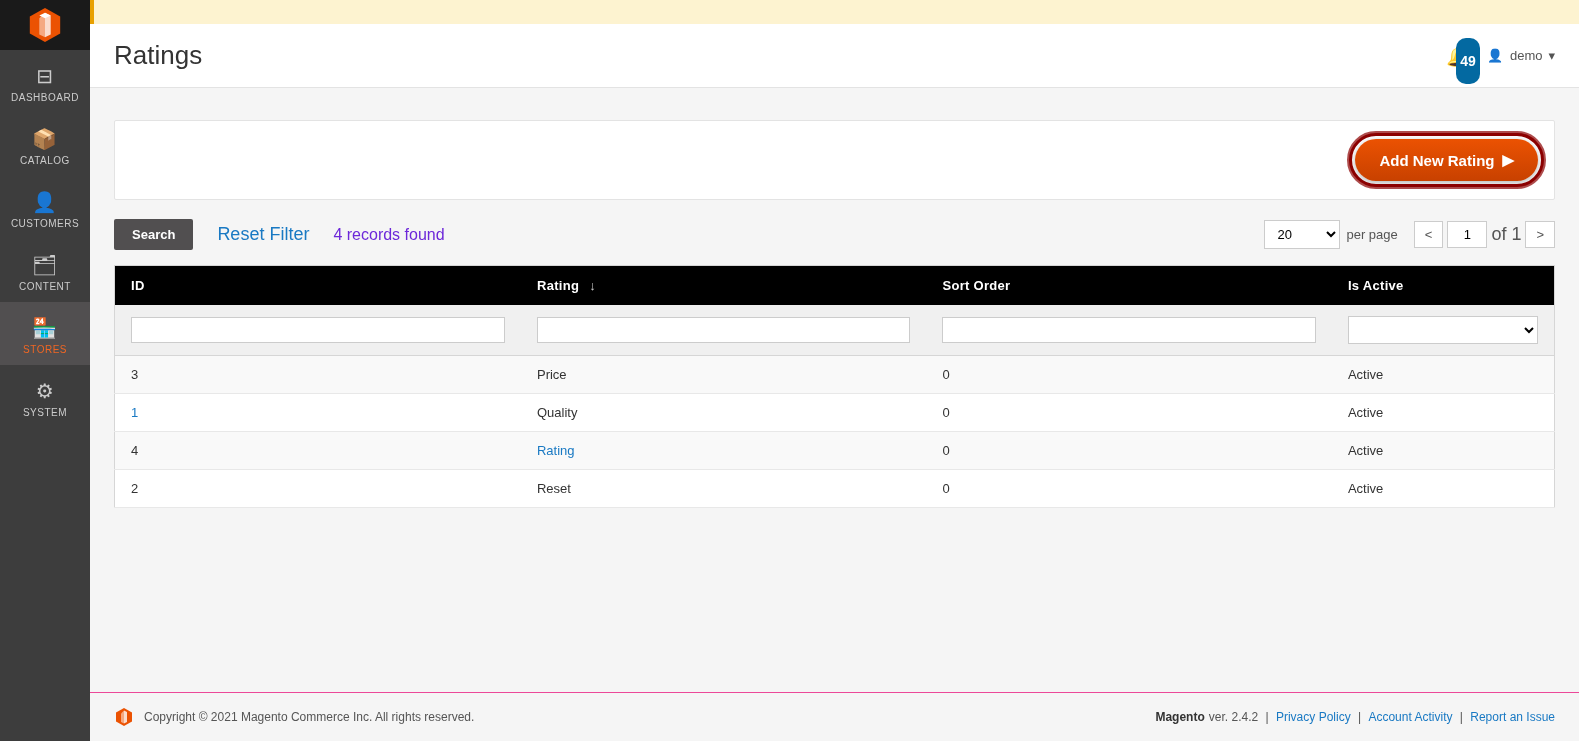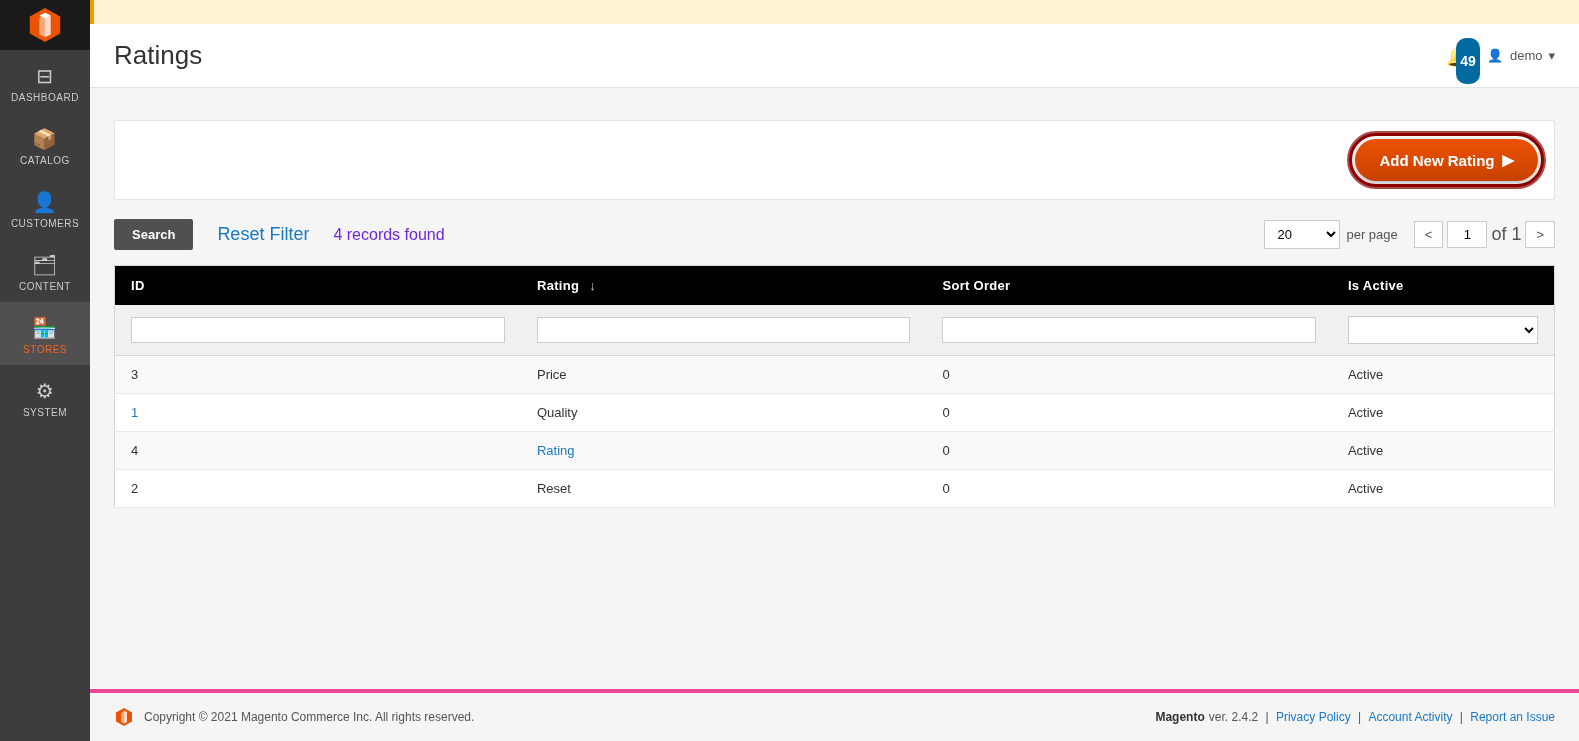--- a/index.html
+++ b/index.html
@@ -284,21 +284,21 @@
       color: #333;
     }
     .data-table tbody td a {
       color: #1979c3;
       text-decoration: none;
     }
 
     
     .page-footer {
       background: #f5f5f5;
-      border-top: 4px solid #ec4899;
+      border-top: 1px solid #ec4899;
       padding: 14px 24px;
       display: flex;
       align-items: center;
       justify-content: space-between;
       font-size: 12px;
       color: #555;
     }
     .footer-left {
       display: flex;
       align-items: center;

